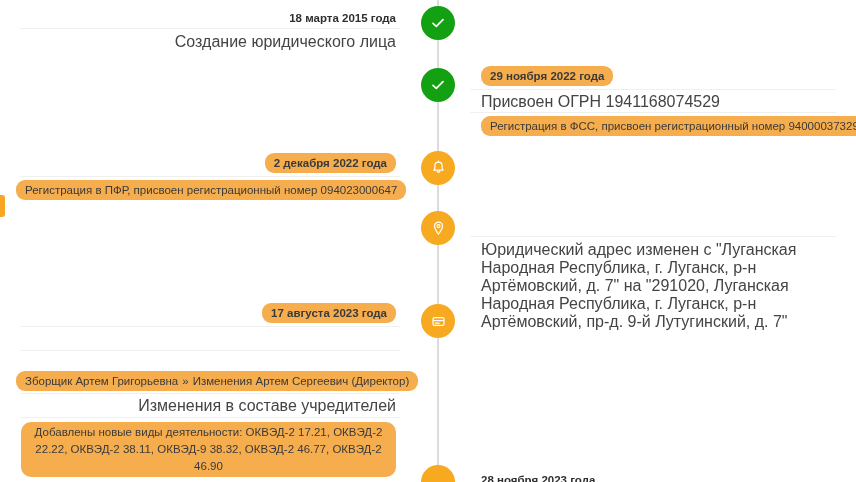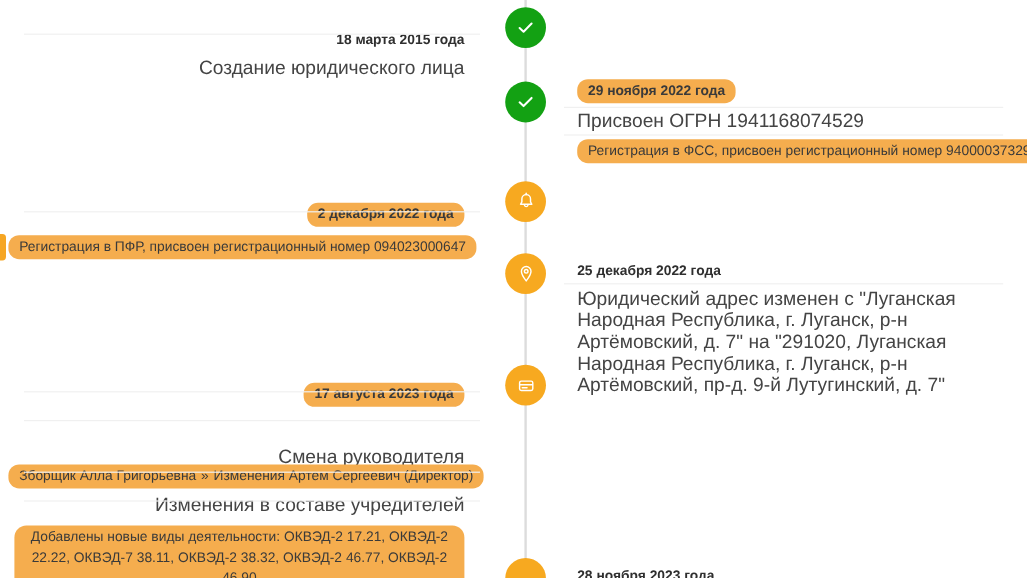--- a/index.html
+++ b/index.html
@@ -57,24 +57,23 @@
     z-index: 5;
   }
 
   
   .row {
     position: absolute;
     display: block;
   }
   
   .left-col {
-    left: 7px;
+    left: 16px;
     width: 380px;
     text-align: right;
-    margin-top: 16px;
   }
   
   .right-col {
     left: 470px;
     width: 366px;
     text-align: left;
     padding-left: 11px;
   }
 
   .sep {
@@ -180,55 +179,49 @@
   </div>
 
   <div class="node orange" style="top:211px">
     <span>
       <svg width="17" height="17" viewBox="0 0 17 17">
         <path d="M8.5 2.1 c-2.2 0 -4 1.8 -4 4 c0 3 4 8 4 8 s4 -5 4 -8 c0 -2.2 -1.8 -4 -4 -4 z" fill="none" stroke="#ffffff" stroke-width="1.2" stroke-linejoin="round"></path>
         <circle cx="8.5" cy="6.1" r="1.5" fill="none" stroke="#ffffff" stroke-width="1.2"></circle>
       </svg>
     </span>
   </div>
-  <div class="row right-col" style="top:216px">
-    <span class="date-plain">25 декабря 2022 года</span>
-  </div>
   <div class="sep" style="left:470px; top:236px; width:366px"></div>
   <div class="row right-col" style="top:241px; width:372px">
     <span class="body-text">Юридический адрес изменен с "Луганская Народная Республика, г. Луганск, р-н Артёмовский, д. 7" на "291020, Луганская Народная Республика, г. Луганск, р-н Артёмовский, пр-д. 9-й Лутугинский, д. 7"</span>
   </div>
 
   <div class="node orange" style="top:304px">
     <span>
       <svg width="17" height="17" viewBox="0 0 17 17">
         <rect x="3" y="4.6" width="11" height="7.8" rx="1.4" fill="none" stroke="#ffffff" stroke-width="1.2"></rect>
         <path d="M3 7.6 h11" stroke="#ffffff" stroke-width="1.2"></path>
         <path d="M5.2 10.1 h4" stroke="#ffffff" stroke-width="1.2" stroke-linecap="round"></path>
       </svg>
     </span>
   </div>
   <div class="row left-col" style="top:303px">
     <span class="badge bold">17 августа 2023 года</span>
   </div>
   <div class="sep" style="left:20px; top:326px; width:380px"></div>
   <div class="sep" style="left:20px; top:350px; width:380px"></div>
-  <div class="row left-col" style="top:357px">
-    <span class="body-text">Смена руководителя</span>
-  </div>
   <div class="row left-col" style="top:371px">
-    <span class="badge"><span>Зборщик Алла Григорьевна</span><span class="arrow-sep">»</span><span>Изменения Артем Сергеевич (Директор)</span></span>
+    <span class="badge"><span>Зборщик Артем Григорьевна</span><span class="arrow-sep">»</span><span>Изменения Артем Сергеевич (Директор)</span></span>
   </div>
   <div class="sep" style="left:20px; top:393px; width:380px"></div>
   <div class="row left-col" style="top:397px">
     <span class="body-text">Изменения в составе учредителей</span>
   </div>
   <div class="sep" style="left:20px; top:417px; width:380px"></div>
   <div class="row left-col" style="top:422px; width:380px">
-    <span class="badge-wrap" style="max-width:375px">Добавлены новые виды деятельности: ОКВЭД-2 17.21, ОКВЭД-2 22.22, ОКВЭД-7 38.11, ОКВЭД-2 38.32, ОКВЭД-2 46.77, ОКВЭД-2 46.90</span>
+    <span class="badge-wrap" style="max-width:375px">Добавлены новые виды деятельности: ОКВЭД-2 17.21, ОКВЭД-2 22.22, ОКВЭД-2 38.11, ОКВЭД-9 38.32, ОКВЭД-2 46.77, ОКВЭД-2 46.90</span>
   </div>
 
   <div class="node-partial"></div>
   <div class="row right-col" style="top:470px">
     <span class="date-plain">28 ноября 2023 года</span>
   </div>
 
 </div>
 
 </body></html>

